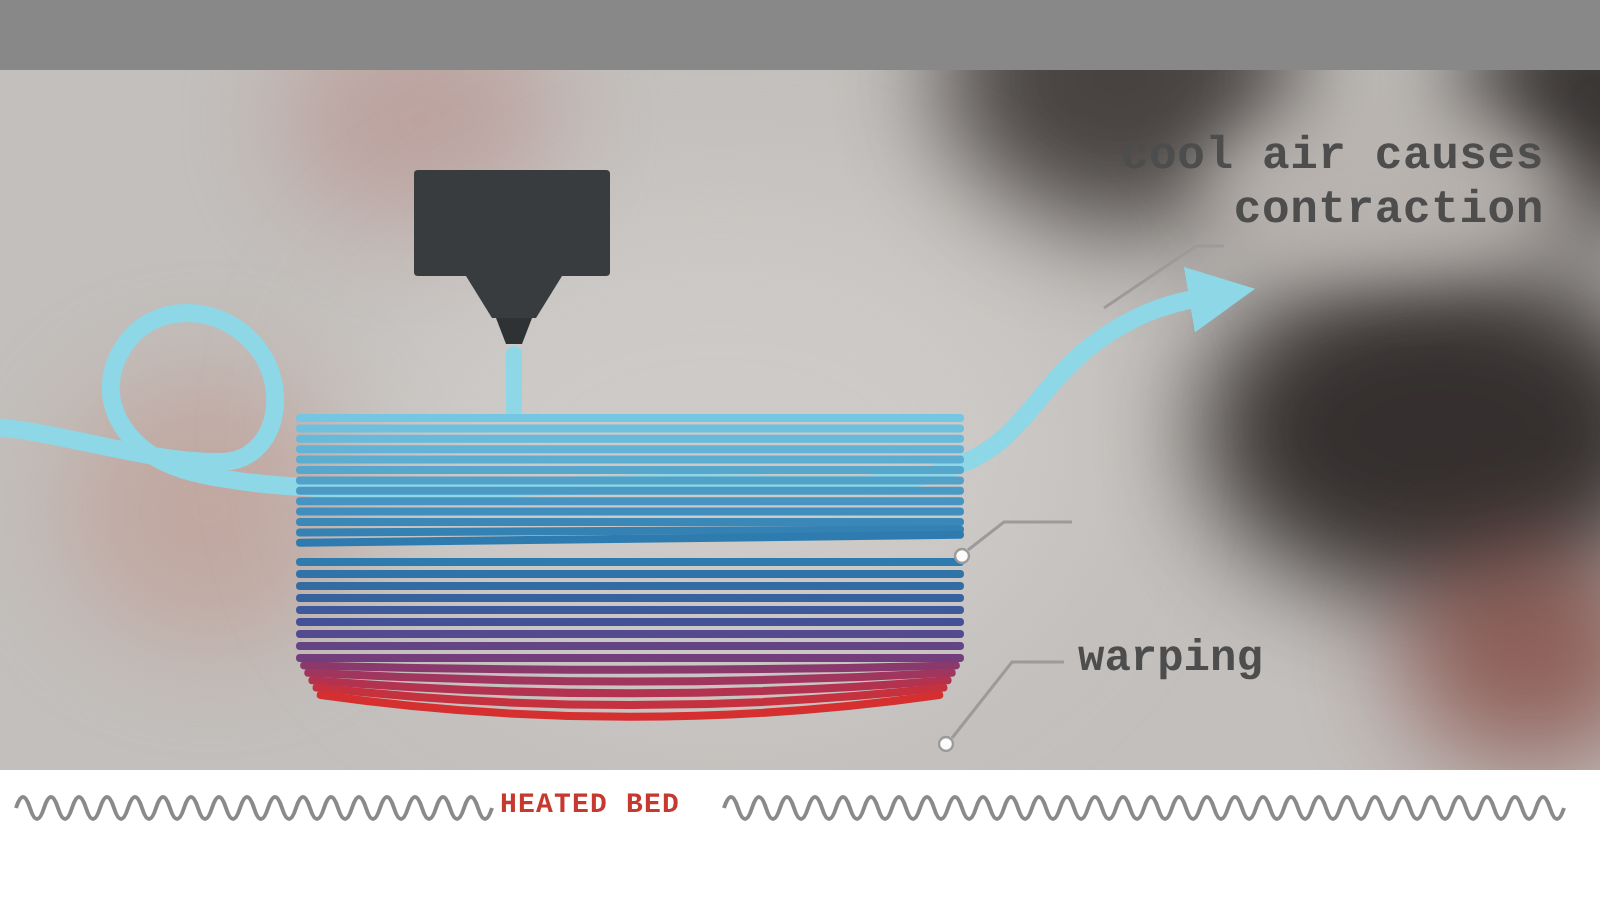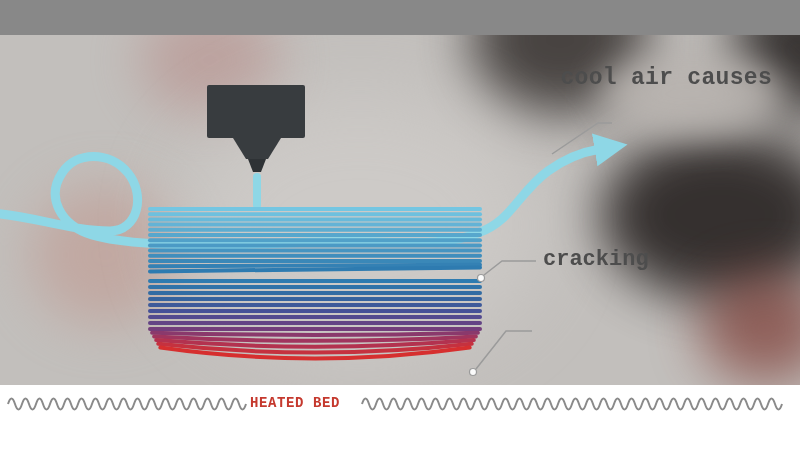--- a/index.html
+++ b/index.html
@@ -91,17 +91,18 @@
     <circle cx="481" cy="243" r="3.5" fill="#fbfbfb" stroke="#9b9b9b" stroke-width="1.2"></circle>
     <path d="M 532 296 L 506 296 L 476 334" fill="none" stroke="#9b9b9b" stroke-width="1.5"></path>
     <circle cx="473" cy="337" r="3.5" fill="#fbfbfb" stroke="#9b9b9b" stroke-width="1.2"></circle>
 
     <path id="wave-left" fill="none" stroke="#8a8a8a" stroke-width="2" d="M 8 369 q 3.5 -11 7 0 q 3.5 11 7 0 q 3.5 -11 7 0 q 3.5 11 7 0 q 3.5 -11 7 0 q 3.5 11 7 0 q 3.5 -11 7 0 q 3.5 11 7 0 q 3.5 -11 7 0 q 3.5 11 7 0 q 3.5 -11 7 0 q 3.5 11 7 0 q 3.5 -11 7 0 q 3.5 11 7 0 q 3.5 -11 7 0 q 3.5 11 7 0 q 3.5 -11 7 0 q 3.5 11 7 0 q 3.5 -11 7 0 q 3.5 11 7 0 q 3.5 -11 7 0 q 3.5 11 7 0 q 3.5 -11 7 0 q 3.5 11 7 0 q 3.5 -11 7 0 q 3.5 11 7 0 q 3.5 -11 7 0 q 3.5 11 7 0 q 3.5 -11 7 0 q 3.5 11 7 0 q 3.5 -11 7 0 q 3.5 11 7 0 q 3.5 -11 7 0 q 3.5 11 7 0"></path>
     <path id="wave-right" fill="none" stroke="#8a8a8a" stroke-width="2" d="M 362 369 q 3.5 -11 7 0 q 3.5 11 7 0 q 3.5 -11 7 0 q 3.5 11 7 0 q 3.5 -11 7 0 q 3.5 11 7 0 q 3.5 -11 7 0 q 3.5 11 7 0 q 3.5 -11 7 0 q 3.5 11 7 0 q 3.5 -11 7 0 q 3.5 11 7 0 q 3.5 -11 7 0 q 3.5 11 7 0 q 3.5 -11 7 0 q 3.5 11 7 0 q 3.5 -11 7 0 q 3.5 11 7 0 q 3.5 -11 7 0 q 3.5 11 7 0 q 3.5 -11 7 0 q 3.5 11 7 0 q 3.5 -11 7 0 q 3.5 11 7 0 q 3.5 -11 7 0 q 3.5 11 7 0 q 3.5 -11 7 0 q 3.5 11 7 0 q 3.5 -11 7 0 q 3.5 11 7 0 q 3.5 -11 7 0 q 3.5 11 7 0 q 3.5 -11 7 0 q 3.5 11 7 0 q 3.5 -11 7 0 q 3.5 11 7 0 q 3.5 -11 7 0 q 3.5 11 7 0 q 3.5 -11 7 0 q 3.5 11 7 0 q 3.5 -11 7 0 q 3.5 11 7 0 q 3.5 -11 7 0 q 3.5 11 7 0 q 3.5 -11 7 0 q 3.5 11 7 0 q 3.5 -11 7 0 q 3.5 11 7 0 q 3.5 -11 7 0 q 3.5 11 7 0 q 3.5 -11 7 0 q 3.5 11 7 0 q 3.5 -11 7 0 q 3.5 11 7 0 q 3.5 -11 7 0 q 3.5 11 7 0 q 3.5 -11 7 0 q 3.5 11 7 0 q 3.5 -11 7 0 q 3.5 11 7 0"></path>
   </svg>
 
   <div class="label label-cool-air">
     <div>cool air causes</div>
+    <div>contraction</div>
   </div>
-  <div class="label label-cracking">cracking</div>
+  <div class="label label-warping">warping</div>
   <div class="label label-heated-bed">HEATED BED</div>
 
 </div>
 
 </body></html>

